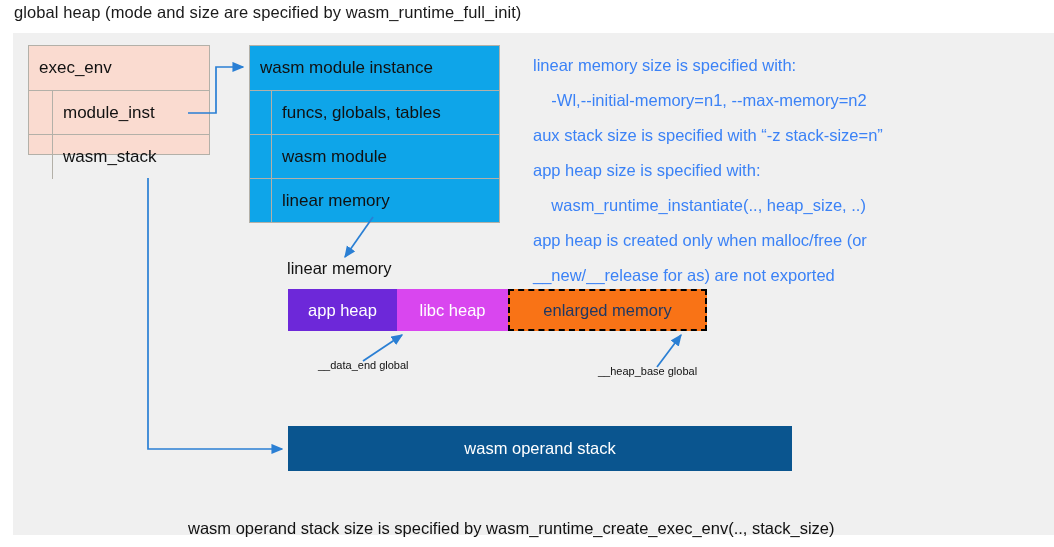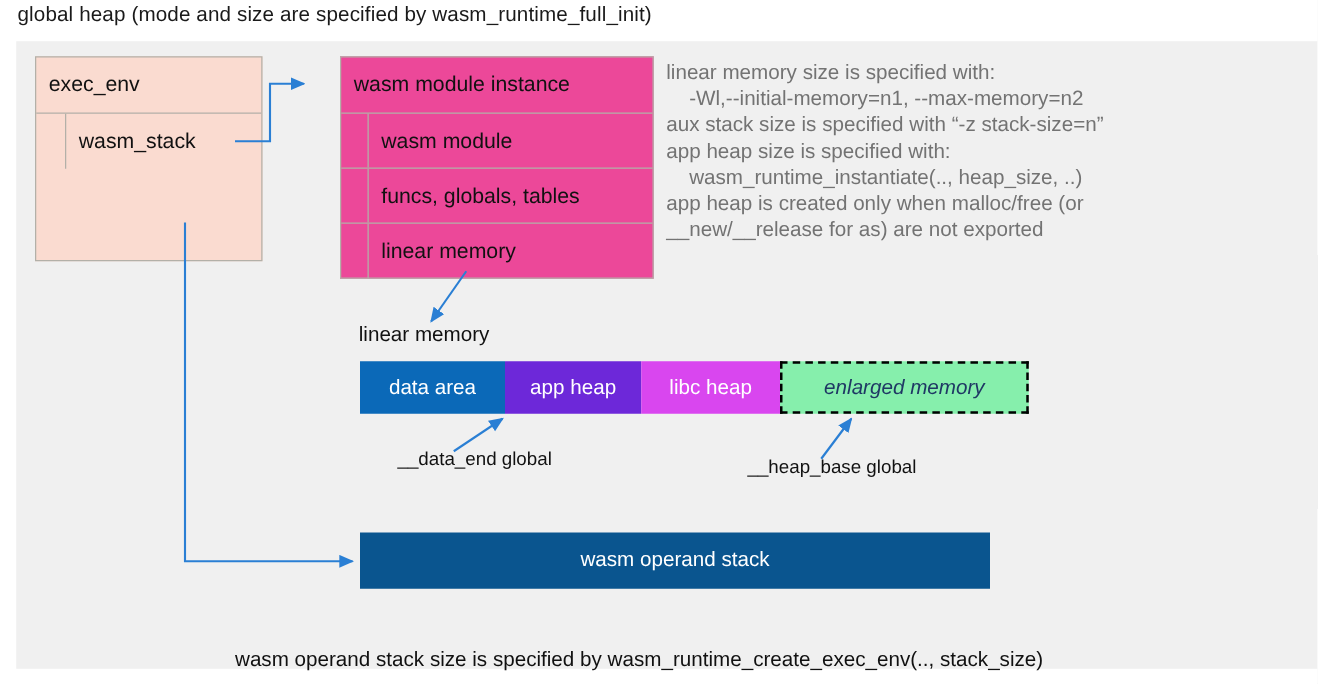--- a/index.html
+++ b/index.html
@@ -64,21 +64,21 @@
     font-size: 17px;
     color: #111;
     white-space: nowrap;
   }
 
   
   #exec-env {
     left: 28px;
     top: 45px;
     width: 182px;
-    height: 164px;
+    height: 110px;
     background: #fadbd0;
   }
   #exec-env .row.hdr { height: 45px; }
   #exec-env .row.sub { height: 44px; }
   #exec-env .gutter { width: 24px; }
 
   
   #module-inst {
     left: 249px;
     top: 45px;
@@ -89,22 +89,22 @@
   #module-inst .row.hdr { height: 45px; }
   #module-inst .row.sub { height: 44px; }
   #module-inst .gutter { width: 22px; }
 
   
   .notes {
     position: absolute;
     left: 533px;
     top: 48px;
     font-size: 16.5px;
-    line-height: 21px;
-    color: #737373;
+    line-height: 35px;
+    color: #3b82f6;
     white-space: pre;
   }
 
   
   .lm-label {
     position: absolute;
     left: 287px;
     top: 259px;
     font-size: 16.5px;
     color: #111;
@@ -119,44 +119,43 @@
   .seg {
     box-sizing: border-box;
     display: flex;
     align-items: center;
     justify-content: center;
     font-size: 16.5px;
     color: #ffffff;
     white-space: nowrap;
   }
   .seg.dashed {
-    background: #86efac;
+    background: #f97316;
     color: #1f3864;
     border: 2.5px dashed #000000;
-    font-style: italic;
   }
 
   
   .opstack {
     position: absolute;
     left: 288px;
     top: 426px;
     width: 504px;
     height: 45px;
     display: flex;
     align-items: center;
     justify-content: center;
     font-size: 16.5px;
     color: #ffffff;
   }
 
   
   .ann {
     position: absolute;
-    font-size: 15px;
+    font-size: 11px;
     color: #111;
     white-space: nowrap;
   }
   #ann-data-end { left: 318px; top: 359px; }
   #ann-heap-base { left: 598px; top: 365px; }
   #ann-exported { left: 302px; top: 389px; }
   .bottom-note {
     position: absolute;
     left: 188px;
     top: 481px;
@@ -185,53 +184,56 @@
   <div class="title">global heap (mode and size are specified by wasm_runtime_full_init)</div>
 
   <div class="panel" style="background: rgb(240, 240, 240);"></div>
 
   <div class="struct" id="exec-env" style="background: rgb(250, 219, 208);">
     <div class="row hdr">
       <span class="cell">exec_env</span>
     </div>
     <div class="row sub">
       <span class="gutter"></span>
+      <span class="cell">module_inst</span>
+    </div>
+    <div class="row sub">
+      <span class="gutter"></span>
       <span class="cell">wasm_stack</span>
     </div>
   </div>
 
-  <div class="struct" id="module-inst" style="background: #ec4899; margin-left: 23px;">
+  <div class="struct" id="module-inst" style="background: #0ea5e9;">
     <div class="row hdr">
       <span class="cell">wasm module instance</span>
     </div>
     <div class="row sub">
       <span class="gutter"></span>
+      <span class="cell">funcs, globals, tables</span>
+    </div>
+    <div class="row sub">
+      <span class="gutter"></span>
       <span class="cell">wasm module</span>
-    </div>
-    <div class="row sub">
-      <span class="gutter"></span>
-      <span class="cell">funcs, globals, tables</span>
     </div>
     <div class="row sub">
       <span class="gutter"></span>
       <span class="cell">linear memory</span>
     </div>
   </div>
 
   <div class="notes">linear memory size is specified with:
     -Wl,--initial-memory=n1, --max-memory=n2
 aux stack size is specified with “-z stack-size=n”
 app heap size is specified with:
     wasm_runtime_instantiate(.., heap_size, ..)
 app heap is created only when malloc/free (or
 __new/__release for as) are not exported</div>
 
   <div class="lm-label">linear memory</div>
   <div class="membar">
-      <div class="seg" style="width: 116px; background: rgb(11, 105, 184);">data area</div>
       <div class="seg" style="width: 109px; background: #6d28d9;">app heap</div>
       <div class="seg" style="width: 111px; background: #d946ef;">libc heap</div>
       <div class="seg dashed" style="width: 199px;">enlarged memory</div>
     </div>
 
   <div class="ann" id="ann-data-end">__data_end global</div>
   <div class="ann" id="ann-heap-base">__heap_base global</div>
 
   <div class="opstack" style="background: rgb(10, 85, 143);">wasm operand stack</div>
   <div class="bottom-note">wasm operand stack size is specified by wasm_runtime_create_exec_env(.., stack_size)

